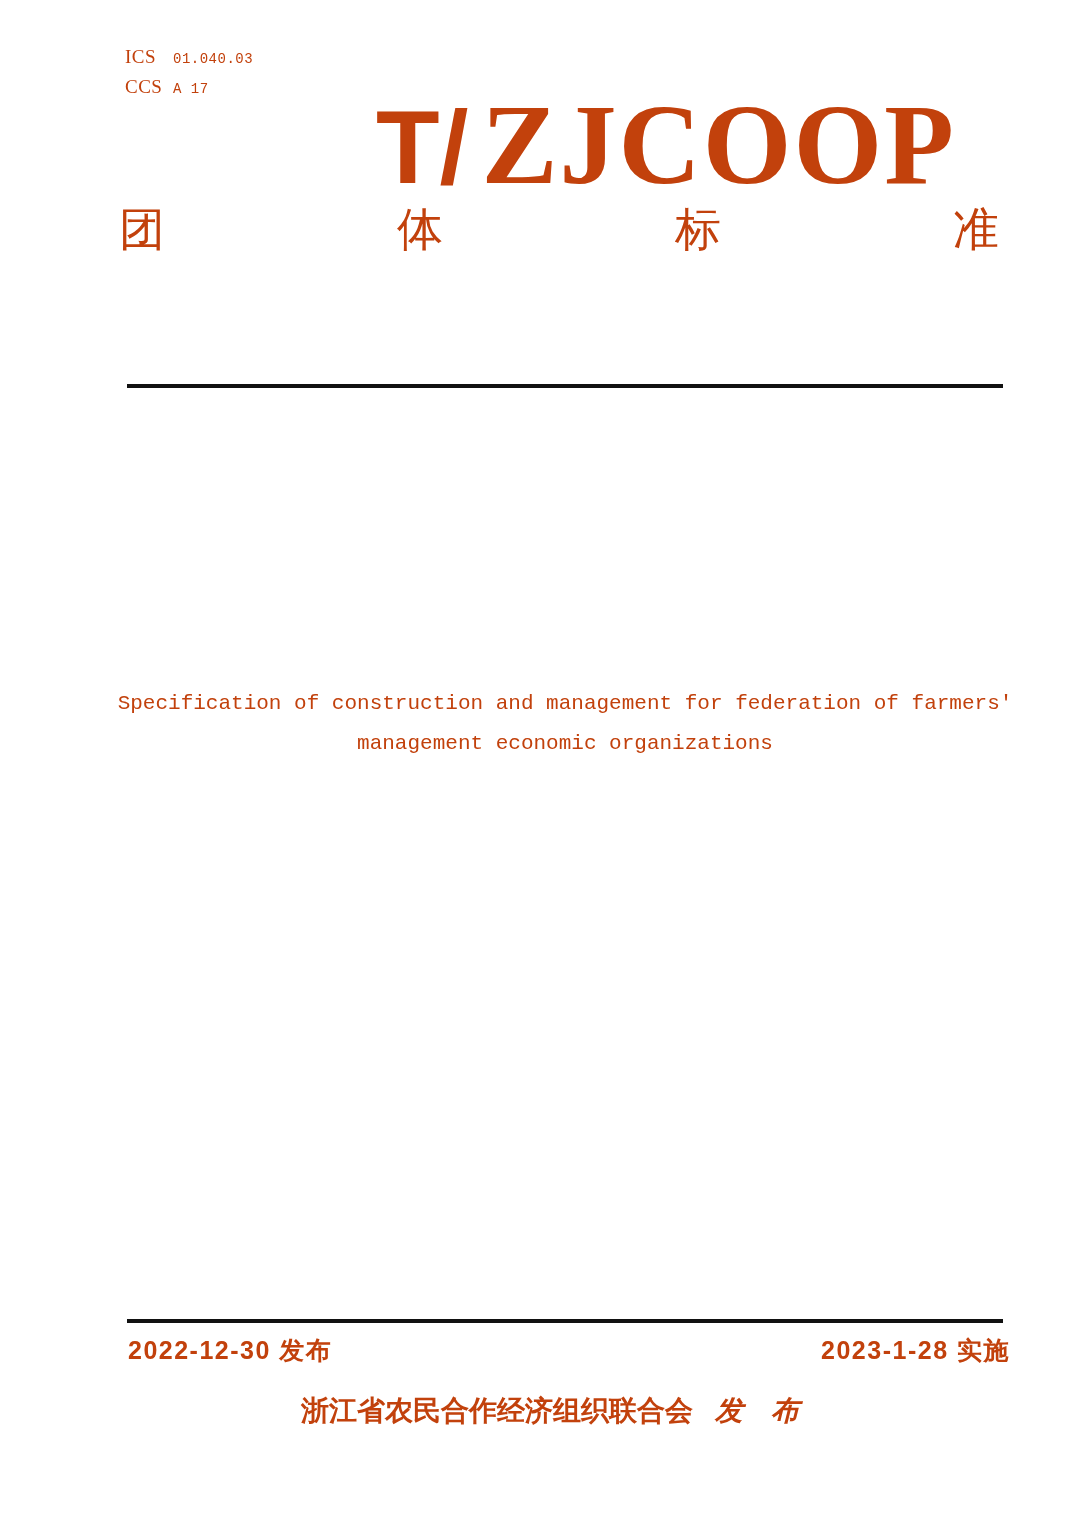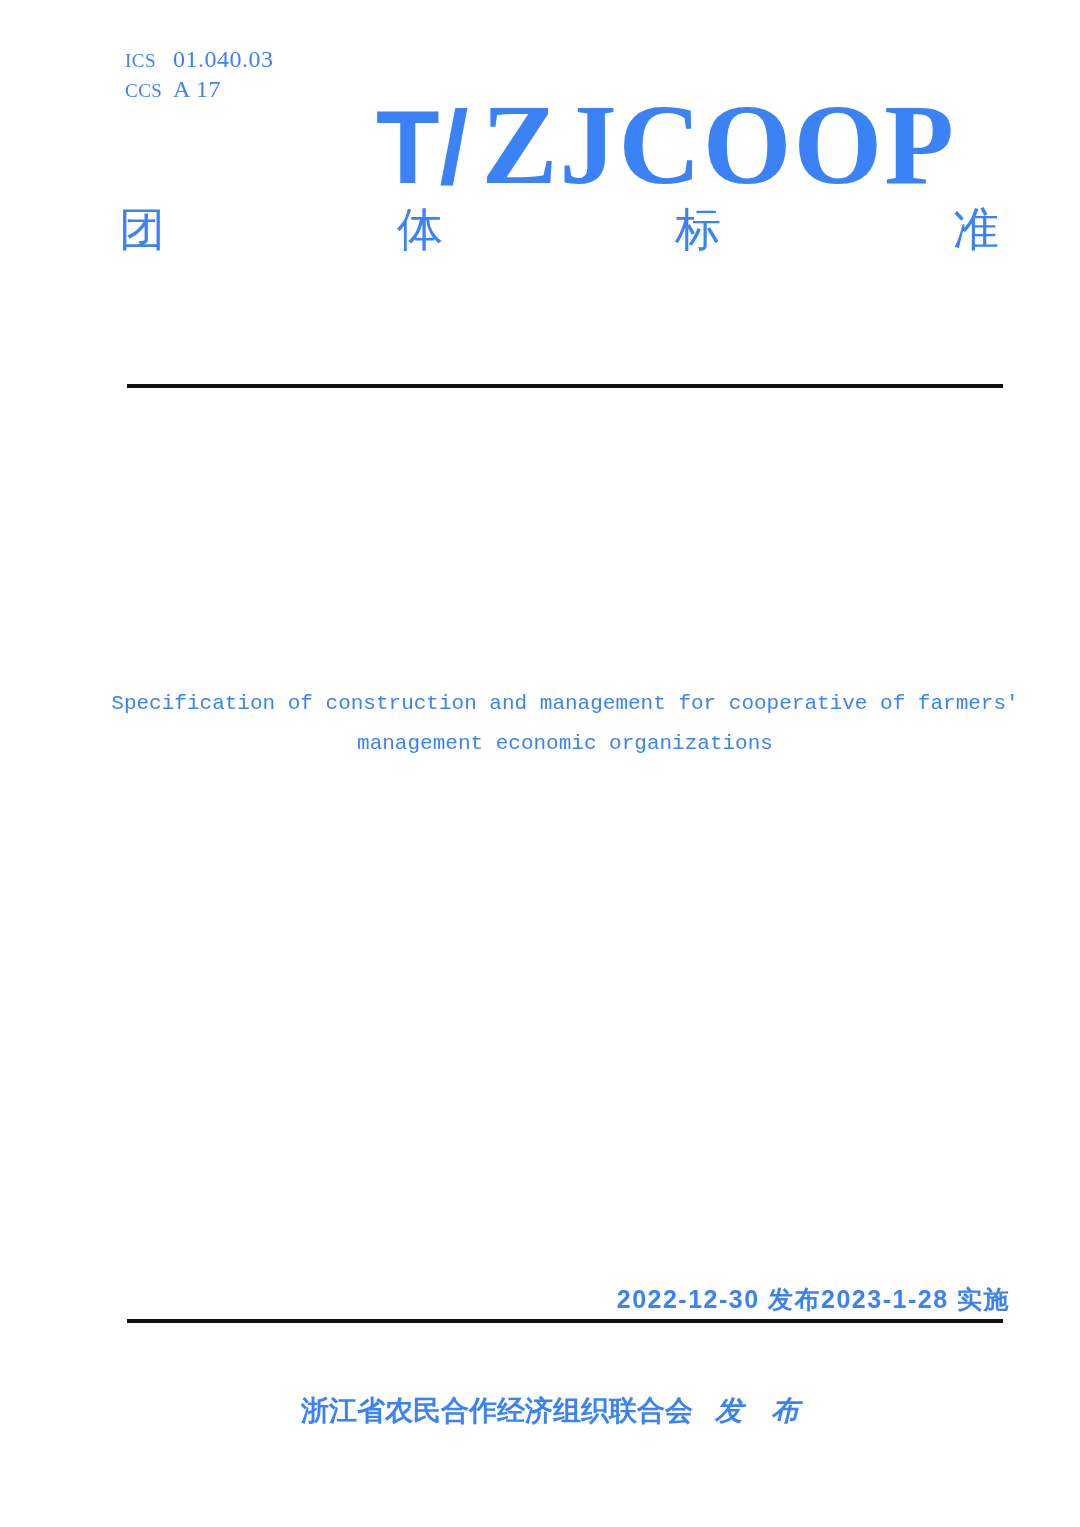--- a/index.html
+++ b/index.html
@@ -7,21 +7,21 @@
     padding: 0;
     background: #e8e8e8;
     font-family: "Liberation Sans", sans-serif;
   }
   .page {
     position: relative;
     width: 1080px;
     height: 1527px;
     margin: 0 auto;
     background: #ffffff;
-    color: #3b82f6;
+    color: #c2410c;
     overflow: hidden;
   }
 
   
   .meta {
     position: absolute;
     left: 125px;
     top: 46px;
   }
   .meta-row {
@@ -29,22 +29,22 @@
     align-items: baseline;
     height: 30px;
   }
   .meta-label {
     font-family: "Liberation Serif", serif;
     font-size: 19px;
     width: 48px;
     letter-spacing: 0.5px;
   }
   .meta-value {
-    font-family: Liberation Serif, serif;
-    font-size: 24px;
+    font-family: Liberation Mono, monospace;
+    font-size: 14px;
     letter-spacing: 0.5px;
   }
 
   
   .logo {
     position: absolute;
     left: 376px;
     top: 88px;
     line-height: 1;
     white-space: nowrap;
@@ -121,24 +121,24 @@
     font-family: "Liberation Mono", monospace;
     font-size: 21px;
     line-height: 40px;
     white-space: nowrap;
   }
 
   
   .date-row {
     position: absolute;
     left: 128px;
-    top: 1283px;
+    top: 1334px;
     width: 882px;
     display: flex;
-    justify-content: flex-end;
+    justify-content: space-between;
     font-size: 25px;
     font-weight: 600;
     letter-spacing: 1.5px;
     white-space: nowrap;
   }
 
   
   .publisher-row {
     position: absolute;
     left: 105px;
@@ -182,21 +182,21 @@
     <span>体</span>
     <span>标</span>
     <span>准</span>
   </div>
 
 
   <div class="rule rule-top"></div>
 
 
   <div class="title-en">
-    <div>Specification of construction and management for cooperative of farmers'</div>
+    <div>Specification of construction and management for federation of farmers'</div>
     <div>management economic organizations</div>
   </div>
 
   <div class="date-row">
     <span>2022-12-30 发布</span>
     <span>2023-1-28 实施</span>
   </div>
 
   <div class="rule rule-bottom"></div>
 

